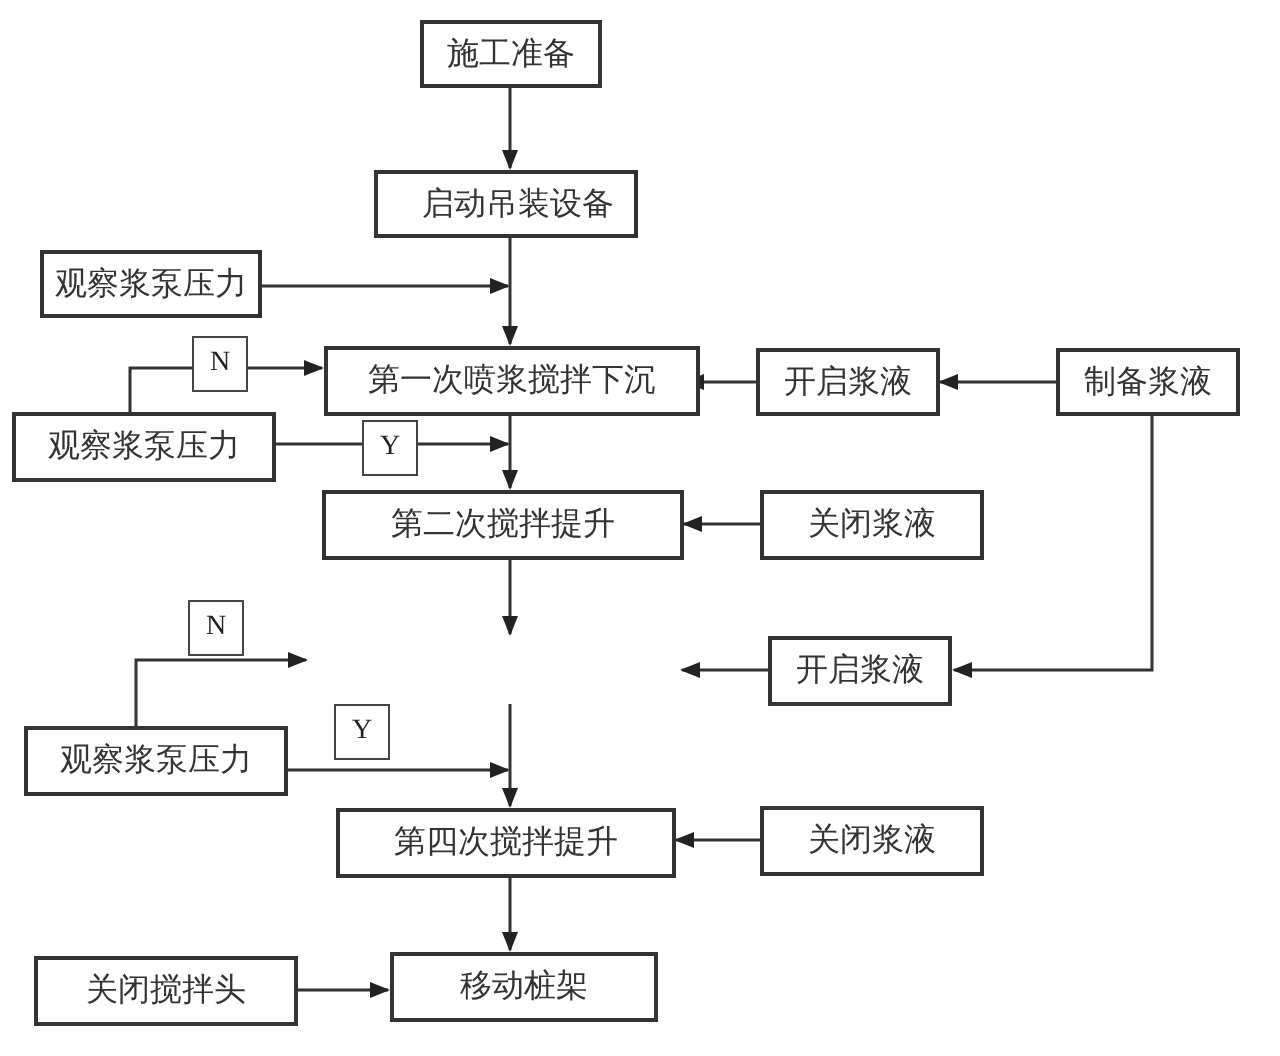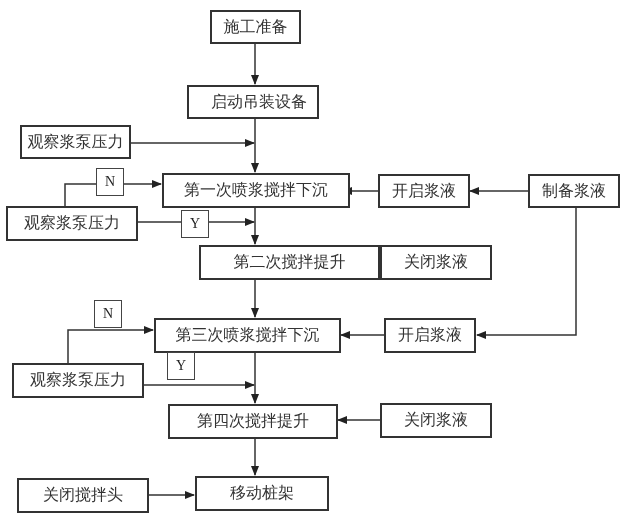--- a/index.html
+++ b/index.html
@@ -51,23 +51,22 @@
     </g>
   </svg>
 
   <div class="box" style="left:210px;top:10px;width:91px;height:34px;">施工准备</div>
   <div class="box" style="left:187px;top:85px;width:132px;height:34px;padding-left:12px;">启动吊装设备</div>
   <div class="box" style="left:20px;top:125px;width:111px;height:34px;">观察浆泵压力</div>
   <div class="box" style="left:162px;top:173px;width:188px;height:35px;">第一次喷浆搅拌下沉</div>
   <div class="box" style="left:378px;top:174px;width:92px;height:34px;">开启浆液</div>
   <div class="box" style="left:528px;top:174px;width:92px;height:34px;">制备浆液</div>
   <div class="box" style="left:6px;top:206px;width:132px;height:35px;">观察浆泵压力</div>
-  <div class="box" style="left:161px;top:245px;width:181px;height:35px;margin-left:38px;">第二次搅拌提升</div>
+  <div class="box" style="left:161px;top:245px;width:181px;height:35px;">第二次搅拌提升</div>
   <div class="box" style="left:380px;top:245px;width:112px;height:35px;">关闭浆液</div>
-  <div class="box" style="left:154px;top:318px;width:187px;height:35px;">第三次喷浆搅拌下沉</div>
   <div class="box" style="left:384px;top:318px;width:92px;height:35px;">开启浆液</div>
   <div class="box" style="left:12px;top:363px;width:132px;height:35px;">观察浆泵压力</div>
   <div class="box" style="left:168px;top:404px;width:170px;height:35px;">第四次搅拌提升</div>
   <div class="box" style="left:380px;top:403px;width:112px;height:35px;">关闭浆液</div>
   <div class="box" style="left:17px;top:478px;width:132px;height:35px;">关闭搅拌头</div>
   <div class="box" style="left:195px;top:476px;width:134px;height:35px;">移动桩架</div>
 
   <div class="tag" style="left:96px;top:168px;width:28px;height:28px;">N</div>
   <div class="tag" style="left:181px;top:210px;width:28px;height:28px;">Y</div>
   <div class="tag" style="left:94px;top:300px;width:28px;height:28px;">N</div>

